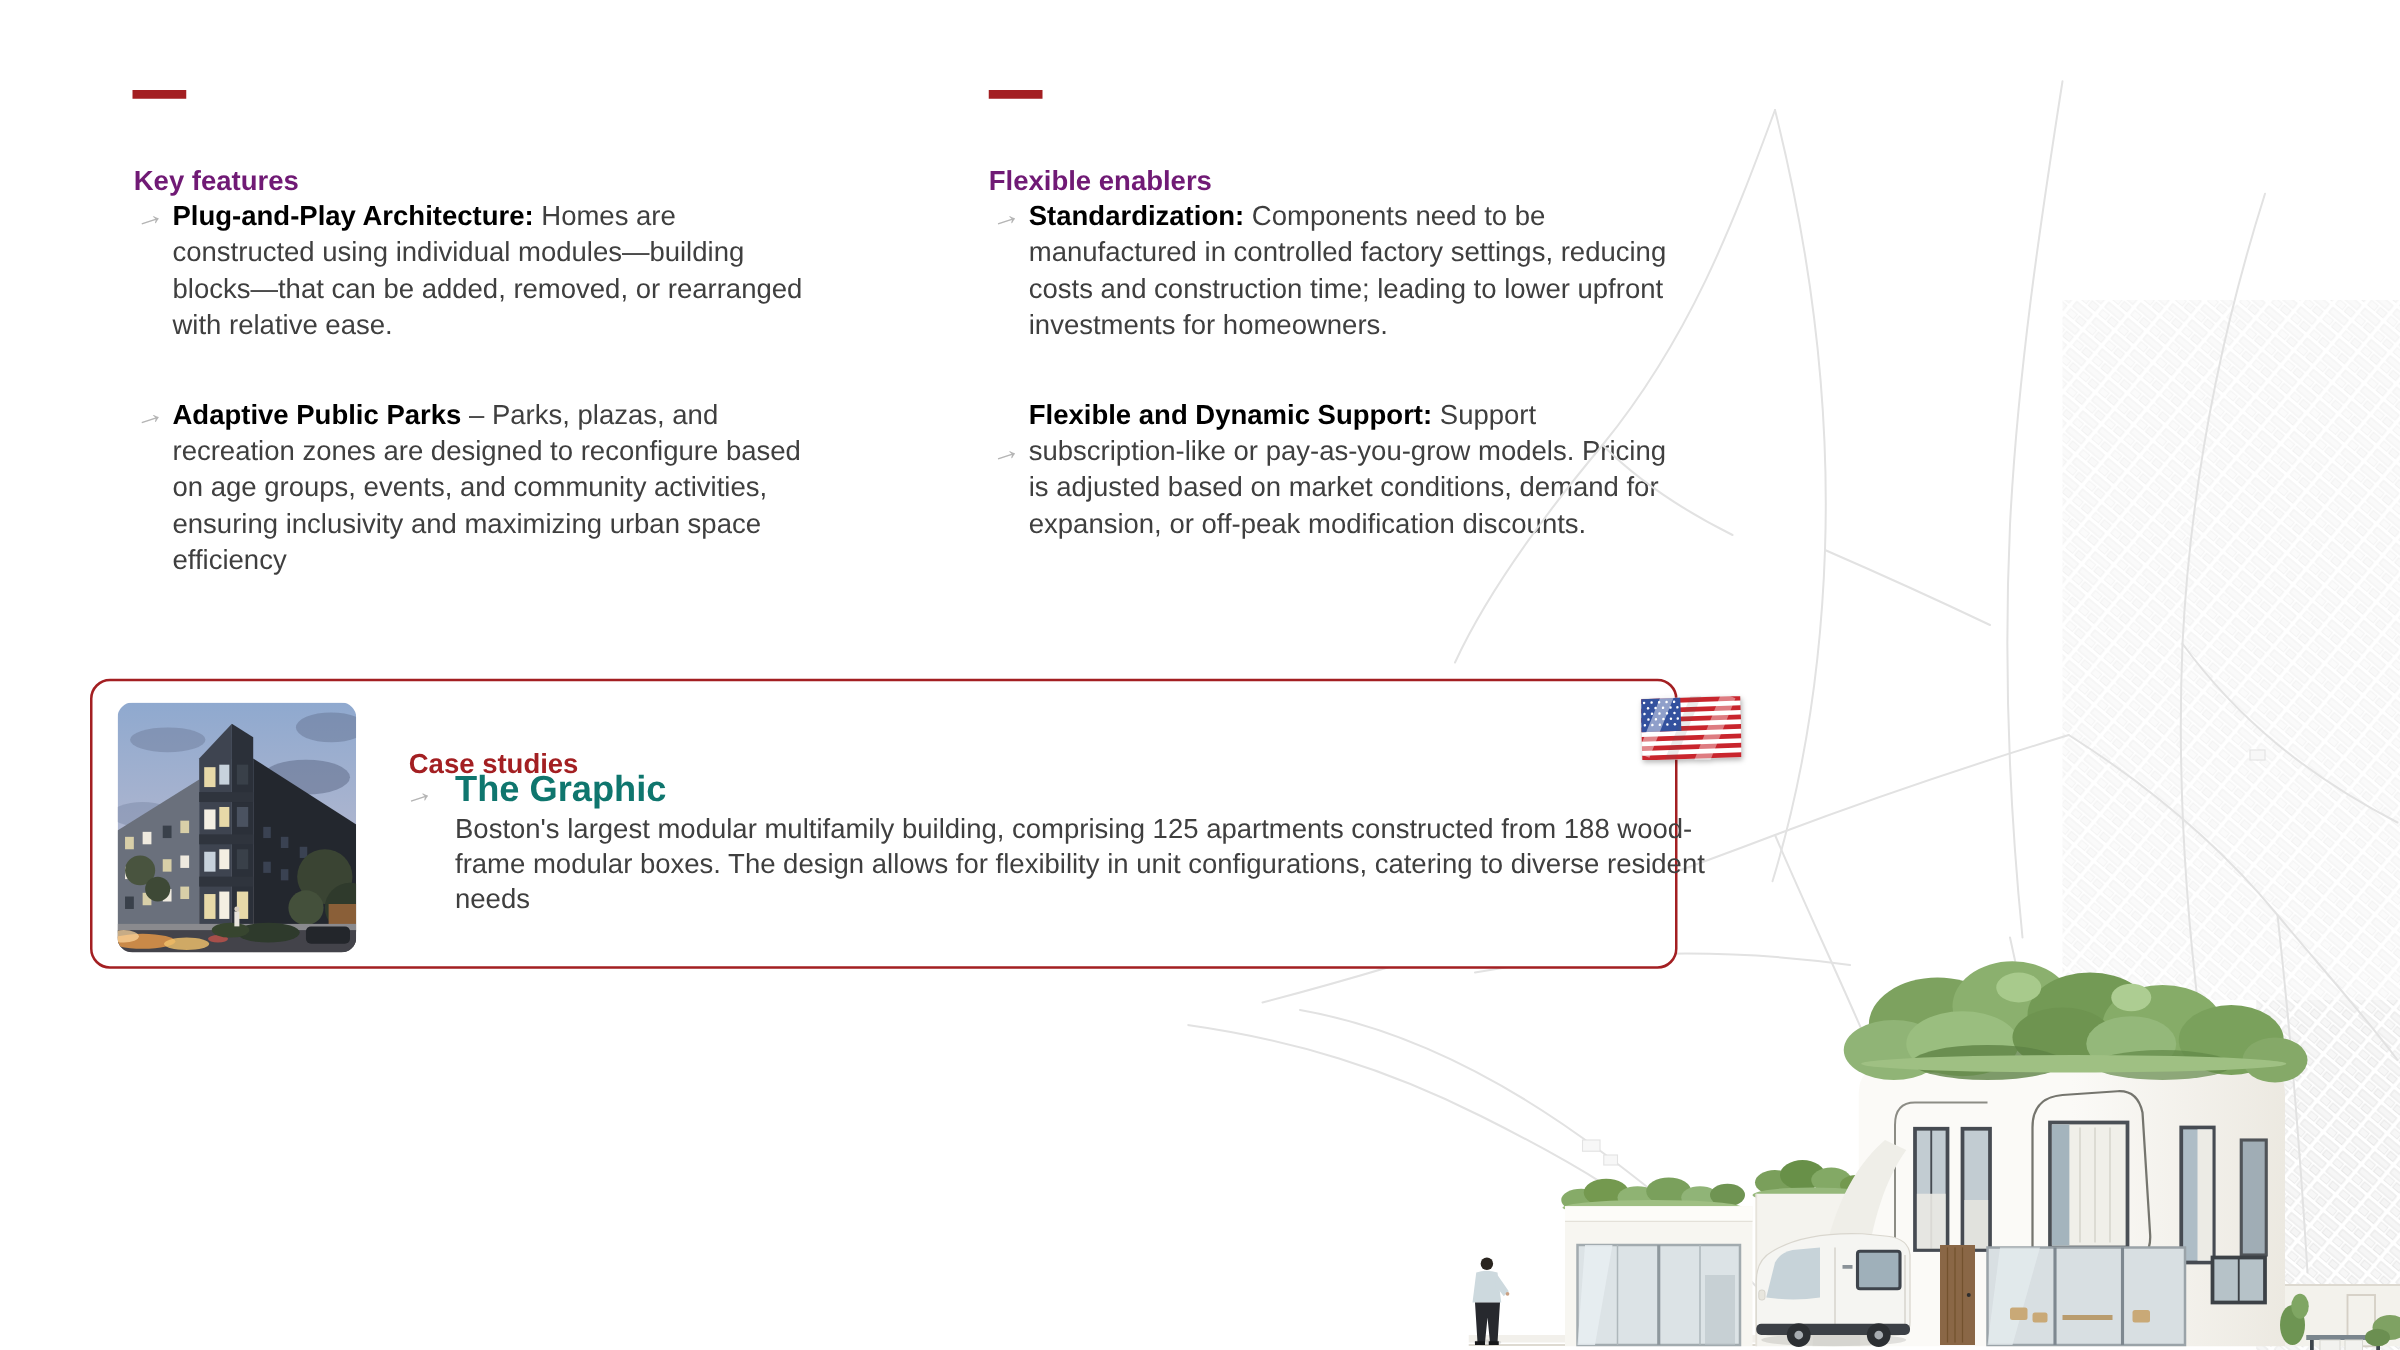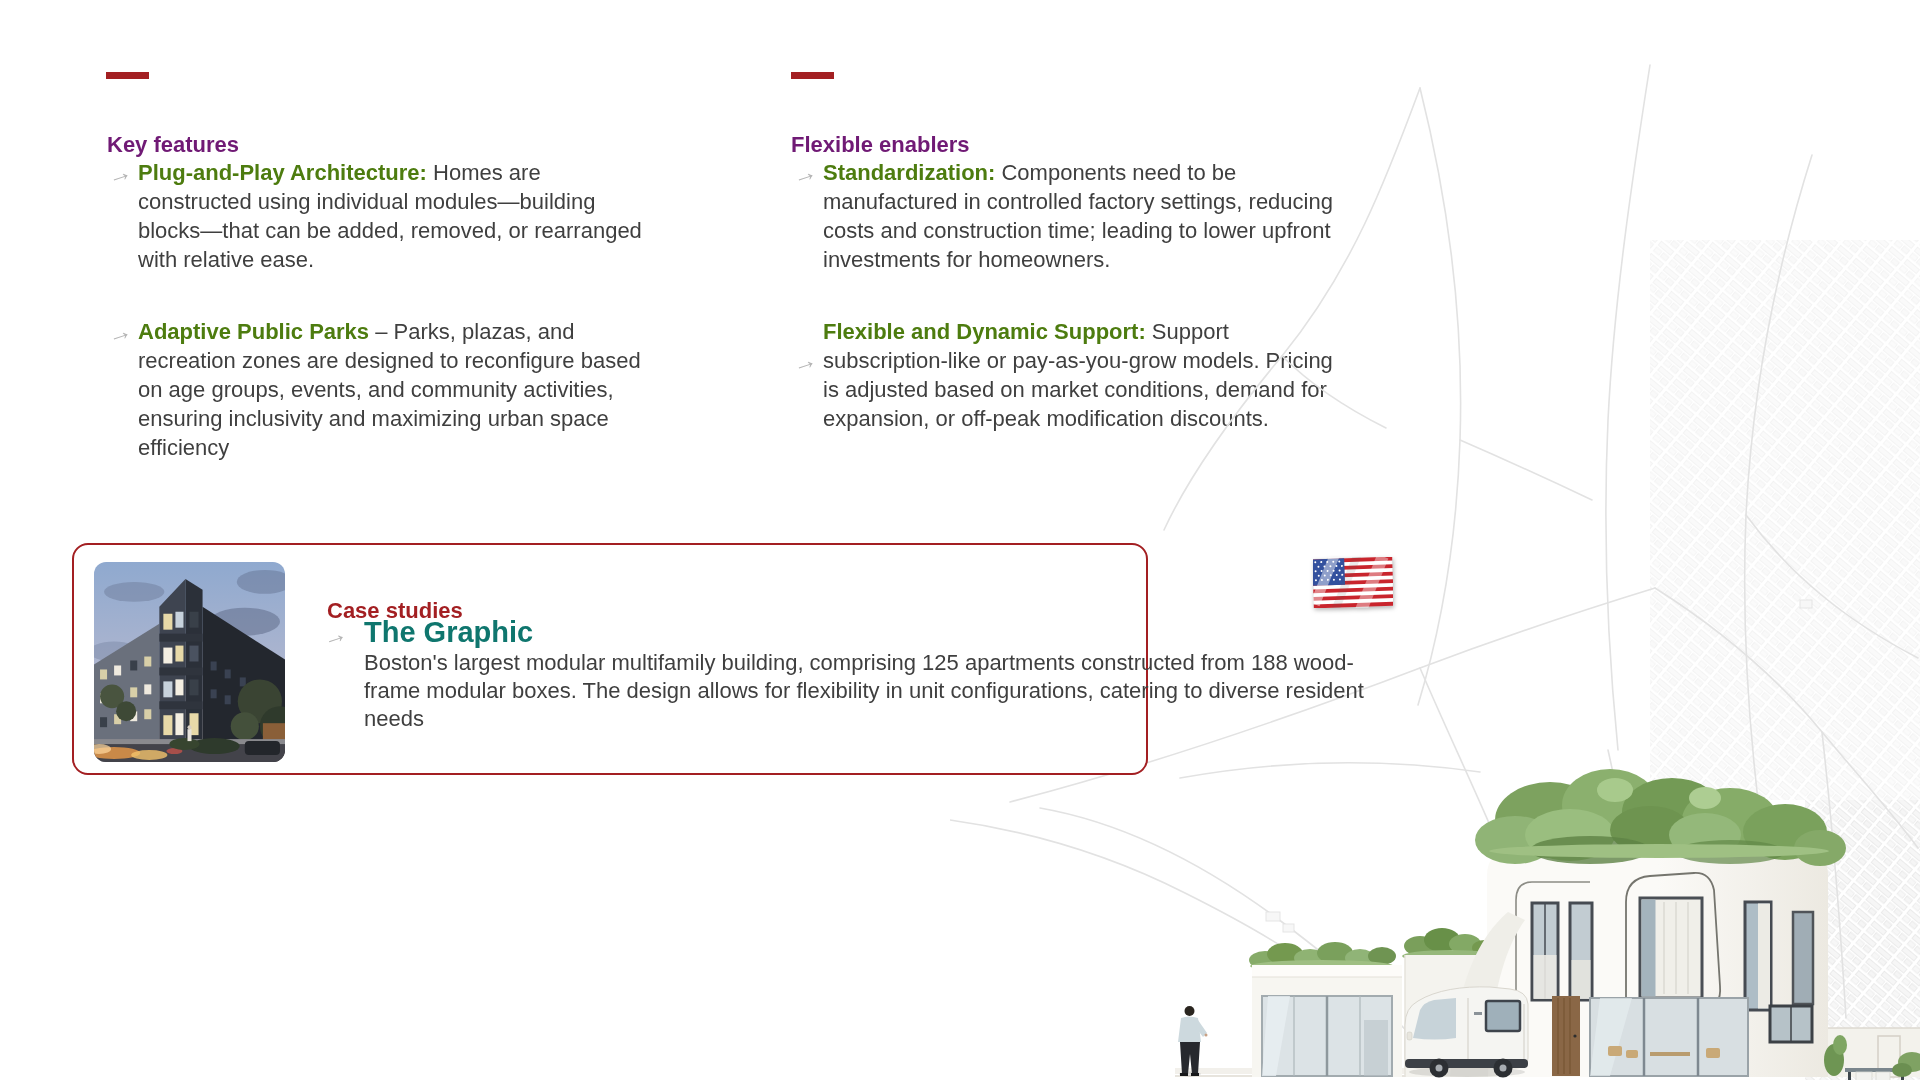--- a/index.html
+++ b/index.html
@@ -18,24 +18,24 @@
   .bullets-left{left:107px;top:158px;width:540px;}
   .bullets-right{left:792px;top:158px;width:545px;}
   .bullet{display:flex;align-items:flex-start;}
   .bullet + .bullet{margin-top:43px;}
   .arrow{
     flex:0 0 31px;color:#B5B5B5;font-size:24px;line-height:29px;
     transform:rotate(-18deg);transform-origin:center;
   }
   .arrow.offset-line2{margin-top:29px;}
   .bullet-text{margin:0;font-size:22px;line-height:29px;color:#3F3F3F;}
-  .bullet-text b{font-weight:bold;color:#4d7c0f;}
+  .bullet-text b{font-weight:bold;color:#000000;}
   
   .case-box{
-    position:absolute;left:72px;top:543px;width:1076px;height:232px;
+    position:absolute;left:72px;top:543px;width:1270px;height:232px;
     border:2px solid #A31F22;border-radius:16px;background:#ffffff;z-index:5;
     box-sizing:border-box;
   }
   .case-photo{
     position:absolute;left:20px;top:17px;width:191px;height:200px;
     border-radius:12px;overflow:hidden;
   }
   .case-photo svg{display:block;width:100%;height:100%;}
   .case-heading{position:absolute;left:253px;top:31px;font-size:22px;font-weight:bold;color:#A31F22;line-height:26px;}
   .case-item{position:absolute;left:248px;top:73px;display:flex;align-items:flex-start;}

